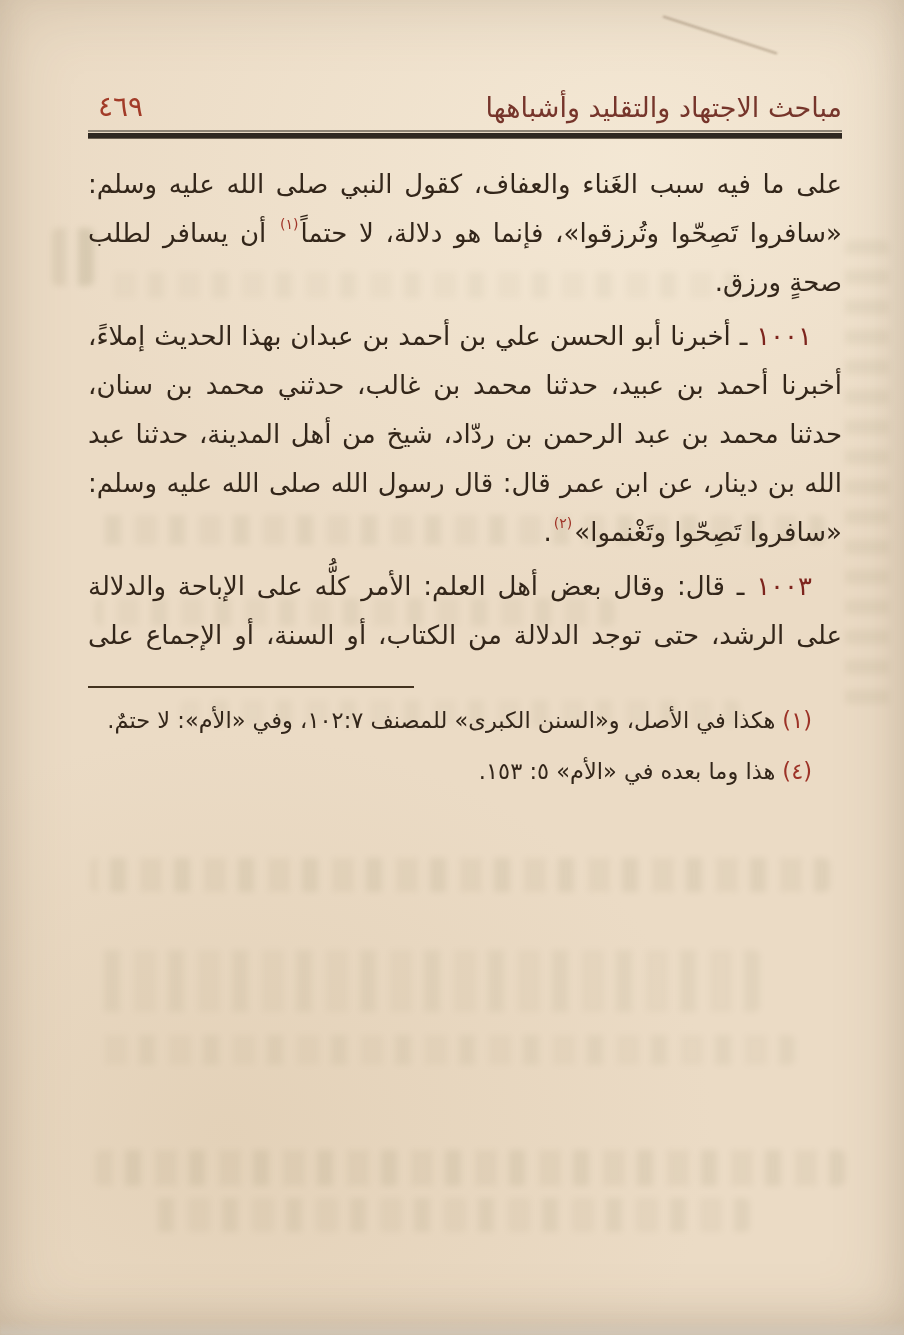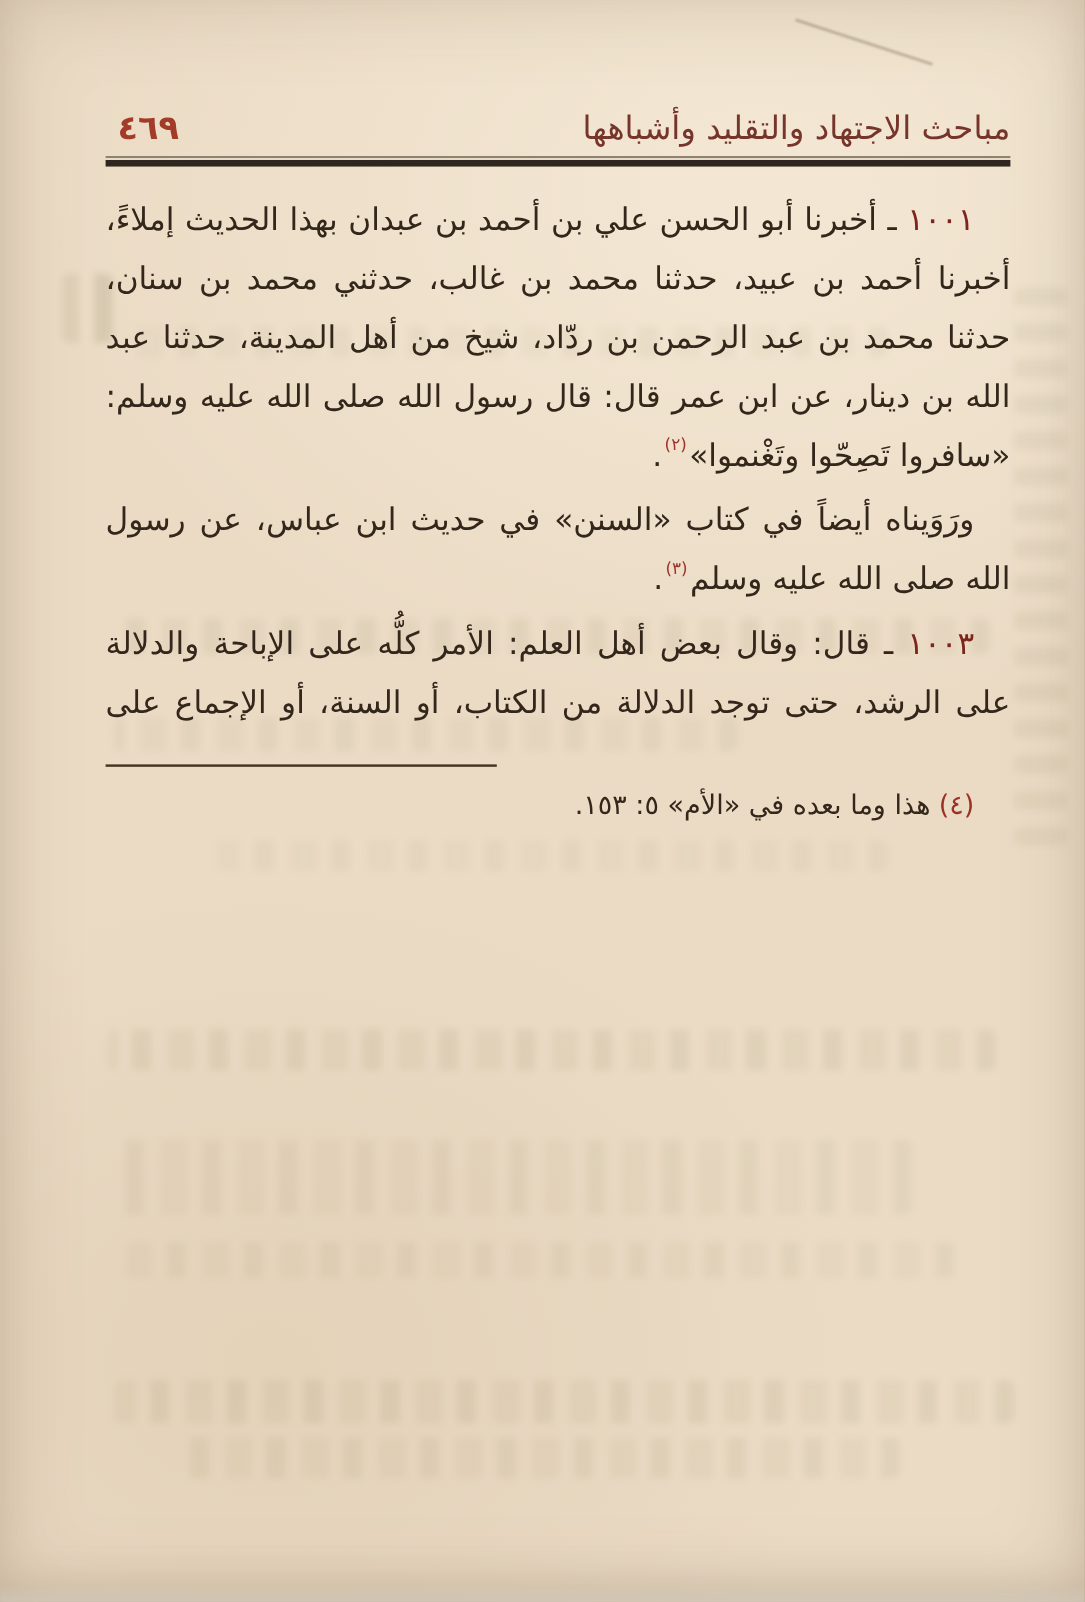--- a/index.html
+++ b/index.html
@@ -12,21 +12,21 @@
     background:
       radial-gradient(ellipse 120% 60% at 70% 12%, rgba(248,238,220,.65) 0%, rgba(248,238,220,0) 55%),
       radial-gradient(ellipse 90% 50% at 25% 85%, rgba(220,200,172,.5) 0%, rgba(220,200,172,0) 60%),
       #ebdbc5;
     box-shadow:inset 0 0 70px rgba(118,96,66,.22), inset 0 -18px 30px rgba(150,135,115,.18);
   }
   .content{position:absolute;left:88px;right:62px;top:90px;direction:rtl;}
   
   .page-header{display:flex;justify-content:space-between;align-items:flex-end;}
   .header-title{font-size:27px;font-weight:normal;color:#76352b;white-space:nowrap;}
-  .page-number{font-size:28px;font-weight:bold;color:#a23b28;margin-left:10px;letter-spacing:1px;}
+  .page-number{font-size:28px;font-weight:normal;color:#a23b28;margin-left:10px;letter-spacing:1px;}
   .header-rule{
     height:9px;margin-top:7px;
     background:linear-gradient(to bottom,
       #8d8374 0,#8d8374 2px,
       #e9dac4 2px,#e9dac4 3px,
       #2e2720 3px,#2e2720 8px,
       #6a5f50 8px,#6a5f50 9px);
   }
   
   .body-text{margin-top:21px;font-size:26px;line-height:49px;color:#33261a;text-align:justify;}
@@ -82,30 +82,31 @@
   <div class="content">
 
     <header class="page-header">
       <div class="header-title">مباحث الاجتهاد والتقليد وأشباهها</div>
       <div class="page-number">٤٦٩</div>
     </header>
     <div class="header-rule"></div>
 
     <main class="body-text">
 
+      <p class="bp"><span>على ما فيه سبب الغَناء والعفاف، كقول النبي صلى الله عليه وسلم: «سافروا تَصِحّوا وتُرزقوا»، فإنما هو دلالة، لا حتماً</span><sup class="fnref">(١)</sup><span> أن يسافر لطلب صحةٍ ورزق.</span></p>
 
       <p class="bp indent"><span class="hadith-num">١٠٠١</span><span> ـ </span><span>أخبرنا أبو الحسن علي بن أحمد بن عبدان بهذا الحديث إملاءً، أخبرنا أحمد بن عبيد، حدثنا محمد بن غالب، حدثني محمد بن سنان، حدثنا محمد بن عبد الرحمن بن ردّاد، شيخ من أهل المدينة، حدثنا عبد الله بن دينار، عن ابن عمر قال: قال رسول الله صلى الله عليه وسلم: «سافروا تَصِحّوا وتَغْنموا»</span><sup class="fnref">(٢)</sup><span>.</span></p>
 
-      <p class="bp indent"><span>ورَوَيناه أيضاً في كتاب «السنن» في حديث ابن عباس، عن رسول الله صلى الله عليه وسلم</span><sup class="fnref">(٣)</sup><span>.</span></p>
 
 
       <p class="bp indent fill-last"><span class="hadith-num">١٠٠٣</span><span> ـ </span><span>قال: وقال بعض أهل العلم: الأمر كلُّه على الإباحة والدلالة على الرشد، حتى توجد الدلالة من الكتاب، أو السنة، أو الإجماع على</span></p>
 
     </main>
 
     <div class="fn-rule"></div>
 
     <section class="footnotes">
+      <p class="fn"><span class="fnmark">(١)</span><span>هكذا في الأصل، و«السنن الكبرى» للمصنف ٧‏:‏١٠٢، وفي «الأم»: لا حتمٌ.</span></p>
       <p class="fn"><span class="fnmark">(٤)</span><span>هذا وما بعده في «الأم» ٥: ١٥٣.</span></p>
     </section>
 
   </div>
 </div>
 
 </body></html>

